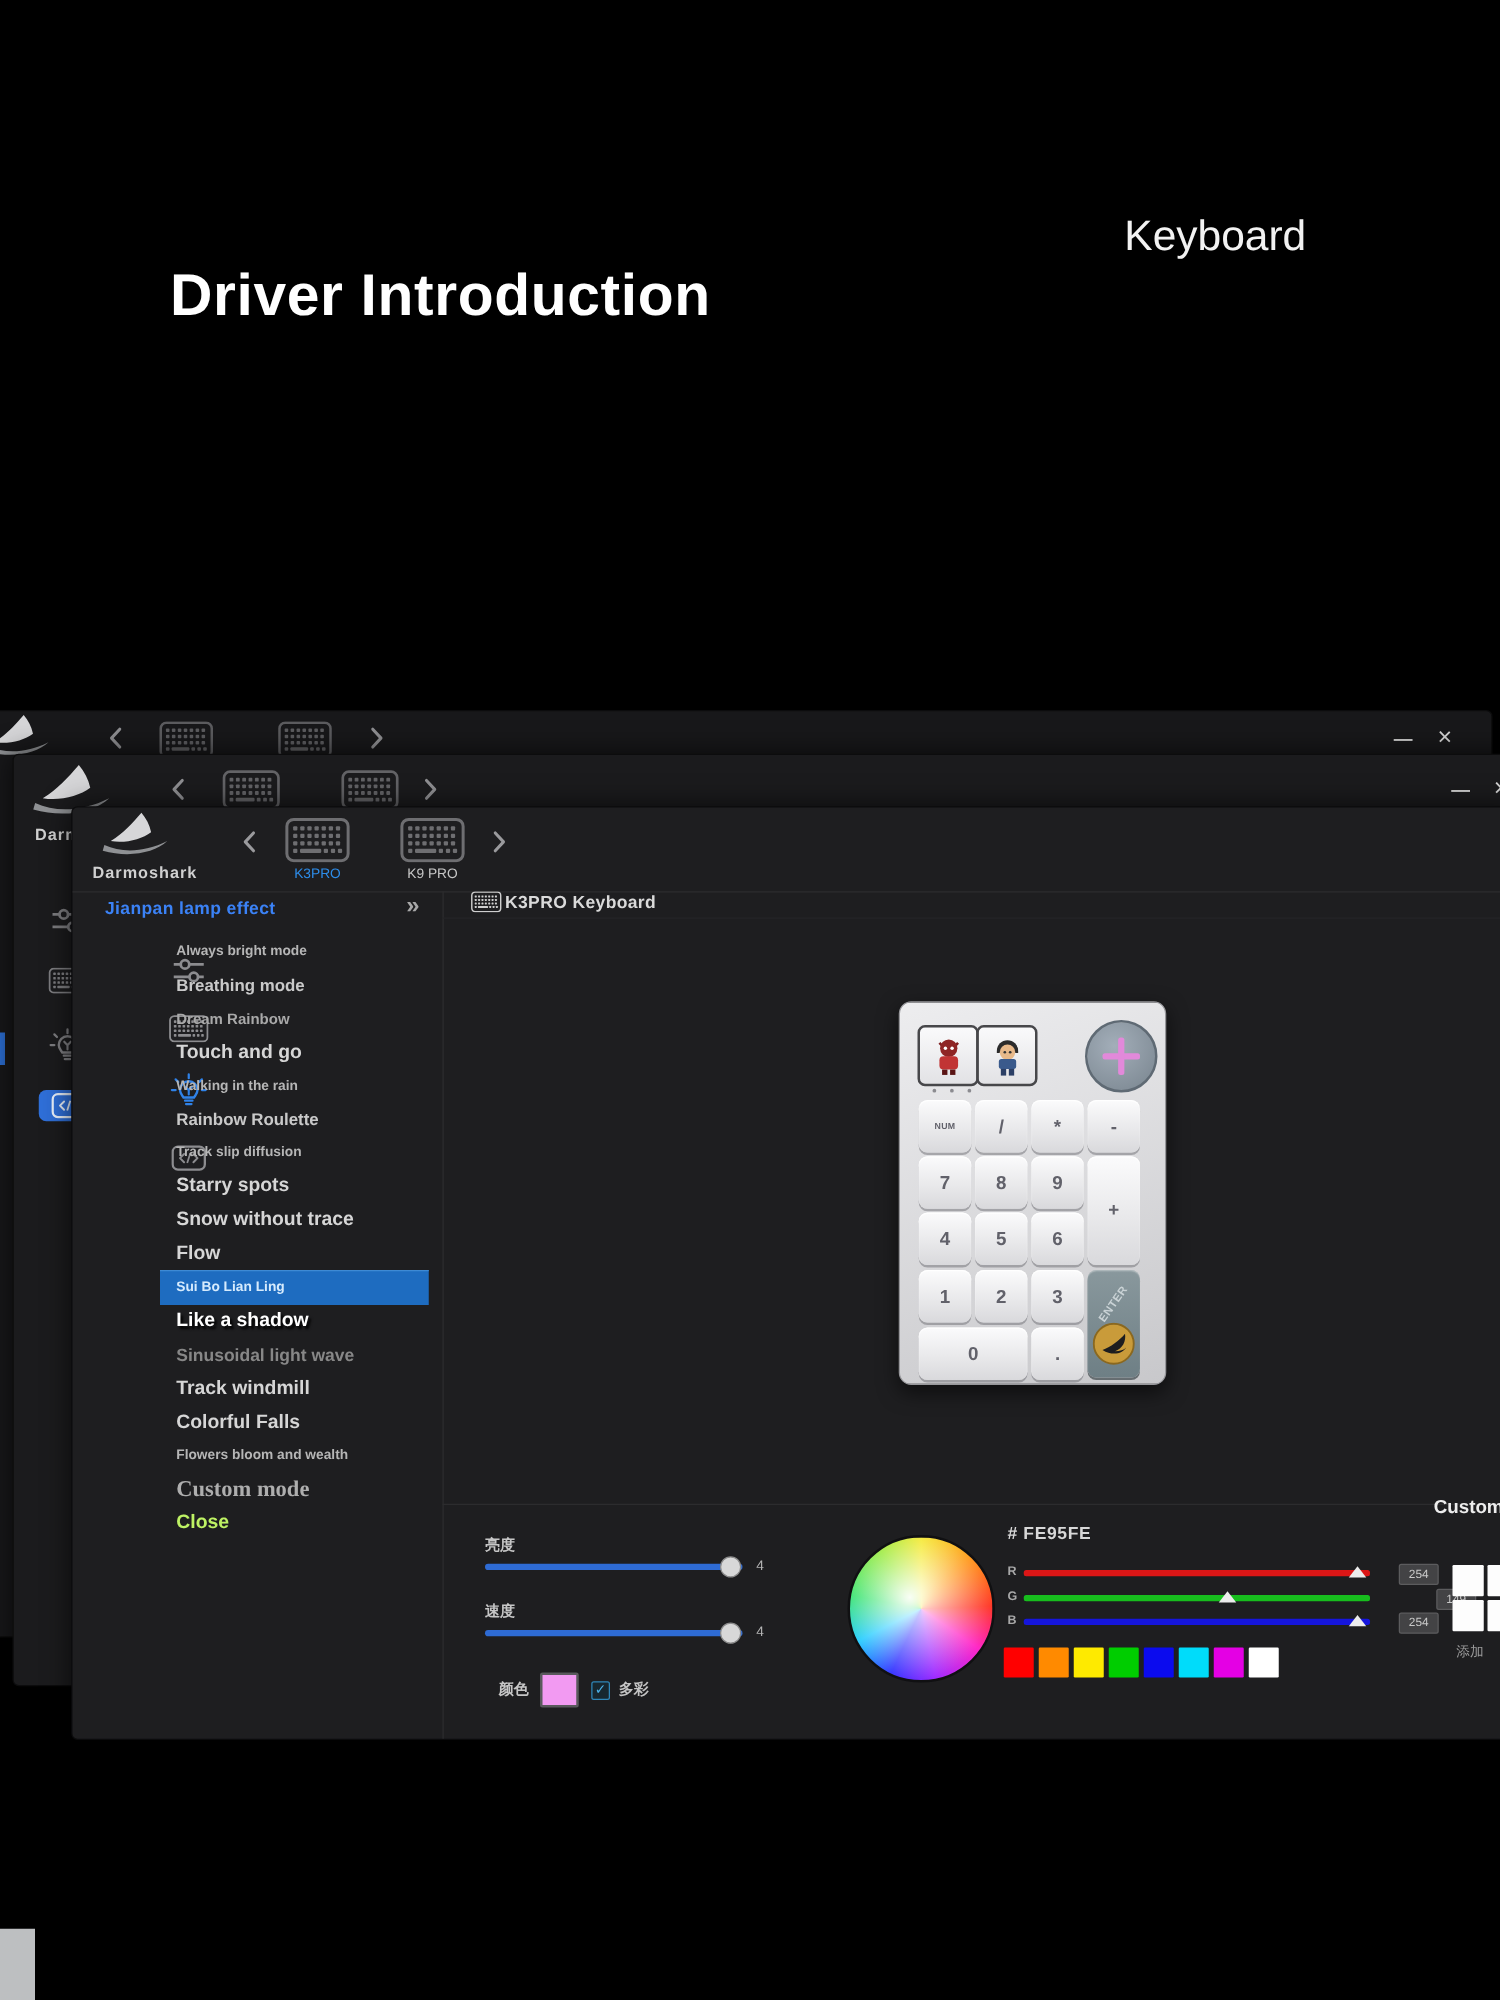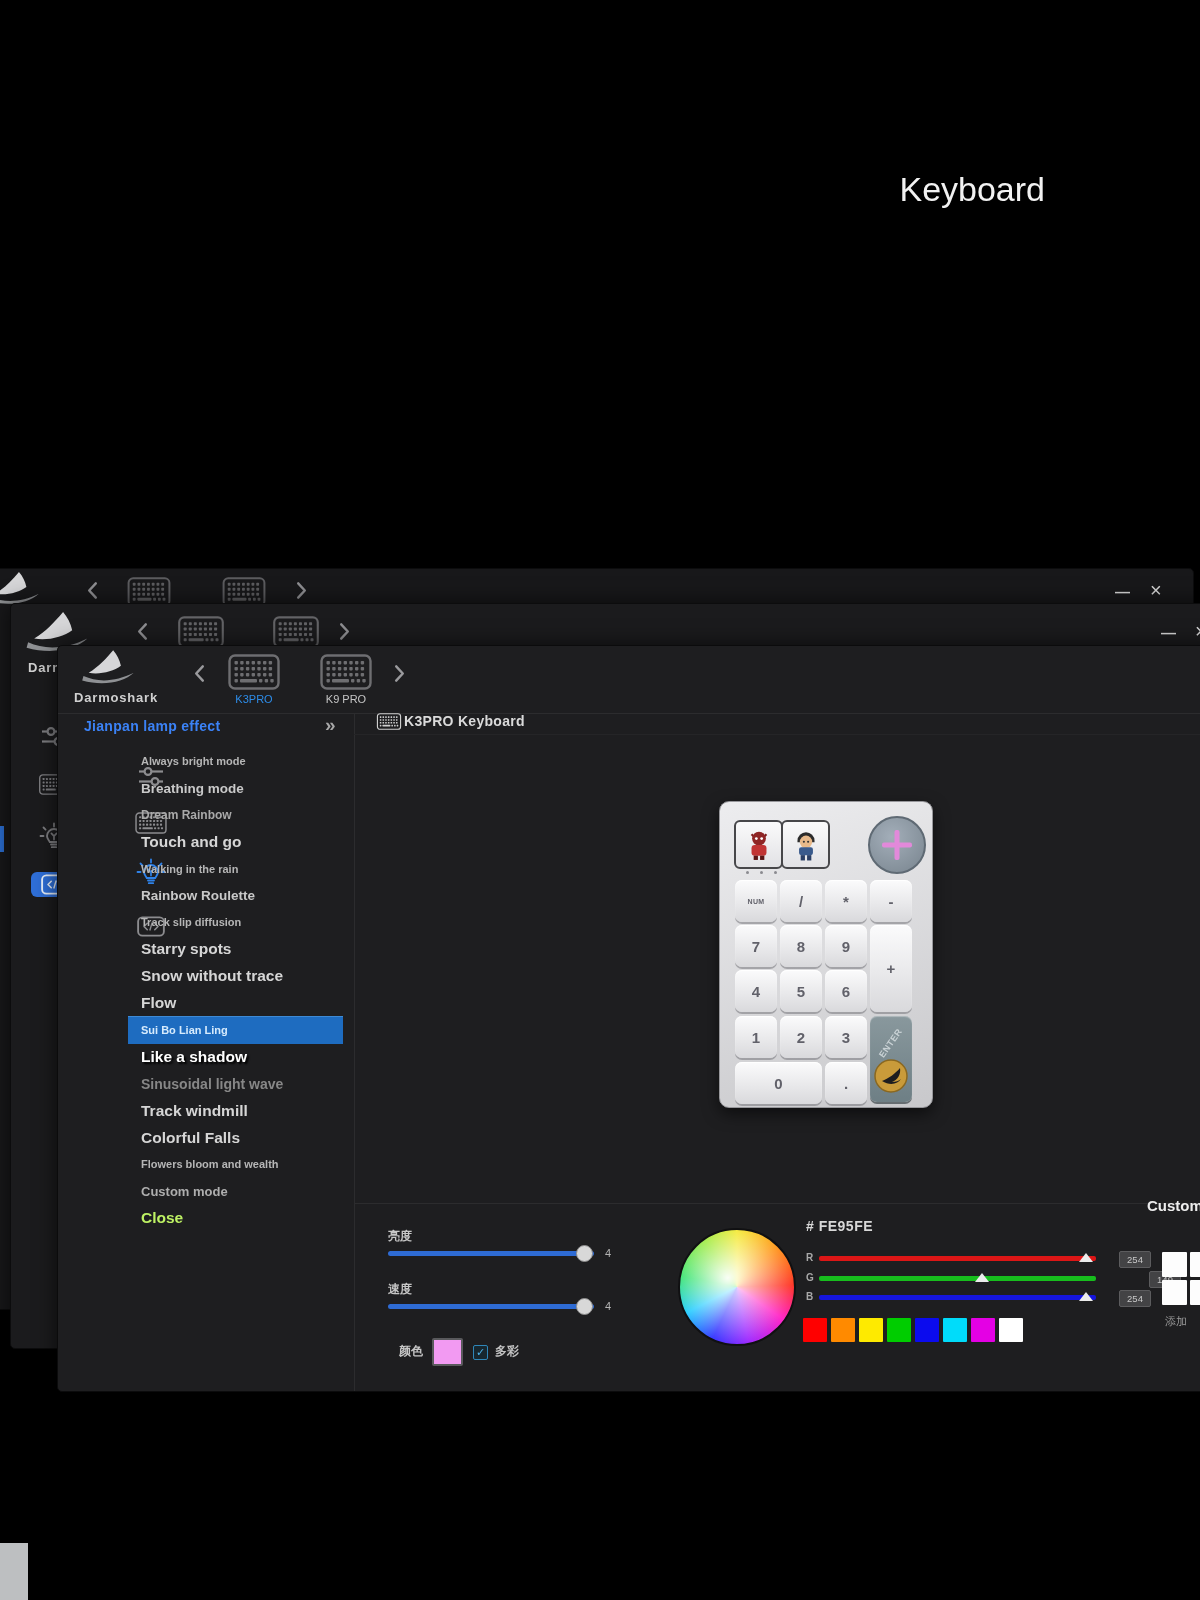--- a/index.html
+++ b/index.html
@@ -29,21 +29,21 @@
   .panel-title{position:absolute;left:26px;top:72px;font-size:14px;font-weight:700;color:#3b82f6;letter-spacing:.3px;}
   .panel-expand{position:absolute;left:267px;top:68px;font-size:19px;font-weight:700;color:#a8a8a8;}
   .mode-list{position:absolute;left:70px;top:102px;width:215px;}
   .mode-item{height:26.8px;display:flex;align-items:center;padding-left:13px;white-space:nowrap;}
   .m-xs{font-size:11px;font-weight:700;color:#b6b6b6;}
   .m-sm{font-size:12px;font-weight:700;color:#a9a9a9;}
   .m-md{font-size:13.5px;font-weight:700;color:#c9c9c9;}
   .m-lg{font-size:15.5px;font-weight:700;color:#d6d6d6;}
   .m-dim{font-size:14px;font-weight:700;color:#878787;}
   .m-bright{font-size:15.5px;font-weight:700;color:#fff;text-shadow:2px 2px 2px #000;}
-  .m-custom{font-size:13px;font-weight:600;color:#aeaeae;}
+  .m-custom{font-size:18px;font-weight:600;color:#aeaeae;font-family:Liberation Serif, serif;}
   .m-close{font-size:15.5px;font-weight:700;color:#bef264;}
   .m-sel{font-size:11px;font-weight:700;color:#d6ebfd;background:#1e6cc0;border-top:1px solid #3e8ad4;}
   .v-divider{position:absolute;left:296px;top:67px;width:1px;height:678px;background:#2c2c2e;}
   
   .content-title{position:absolute;left:346px;top:67px;font-size:14px;font-weight:700;color:#dadada;letter-spacing:.3px;}
   .content-sep1{position:absolute;left:296px;top:88px;width:847px;border-top:1px solid #252527;}
   .content-sep2{position:absolute;left:296px;top:557px;width:847px;border-top:1px solid #2c2c2e;}
   
   .kb{position:absolute;left:661px;top:155px;width:212px;height:305px;border-radius:10px;
       background:linear-gradient(160deg,#ededef,#c8c8cb);border:1px solid #97979b;
@@ -93,20 +93,21 @@
   
   .edge-indicator{position:absolute;left:0;top:826px;width:4px;height:26px;background:#2c6fd4;z-index:2;}
   .corner-block{position:absolute;left:0;top:1543px;width:28px;height:57px;background:#bdbfc1;z-index:5;}
 </style>
 </head>
 <body>
 
 <div class="stage">
 
   <div class="hero-brand">Keyboard</div>
+  <h1 class="hero-title">Driver Introduction</h1>
 
   <div class="win win1">
     <span class="ico" style="left:2px;top:0px;">
         <svg width="62" height="42" viewBox="0 0 100 62">
           <path d="M58 2 C46 16 36 27 20 37 C38 40 58 35 70 26 C68 17 64 9 58 2 Z" fill="#d6d6d8"></path>
           <path d="M12 42 C34 52 62 51 90 37 C74 52 42 58 10 49 Z" fill="#8f9194"></path>
         </svg>
       </span>
     <span class="ico" style="left:106px;top:12px;">
         <svg width="11" height="19" viewBox="0 0 10 17">

